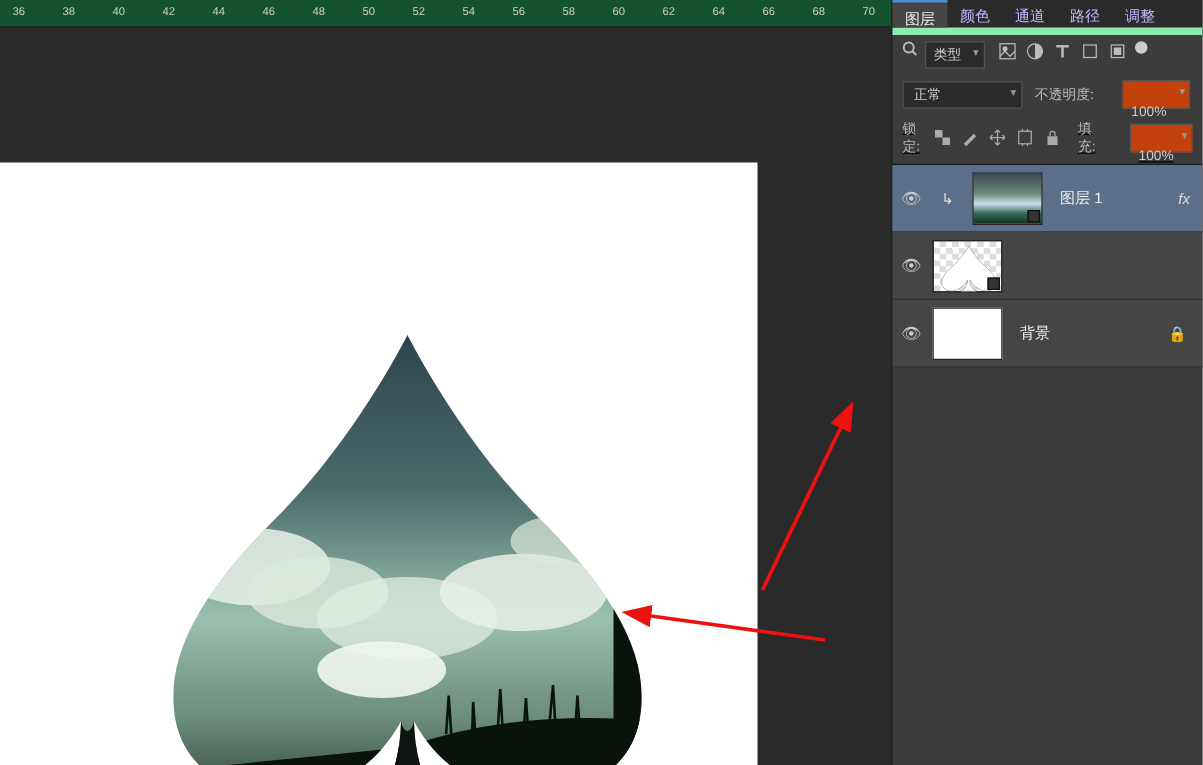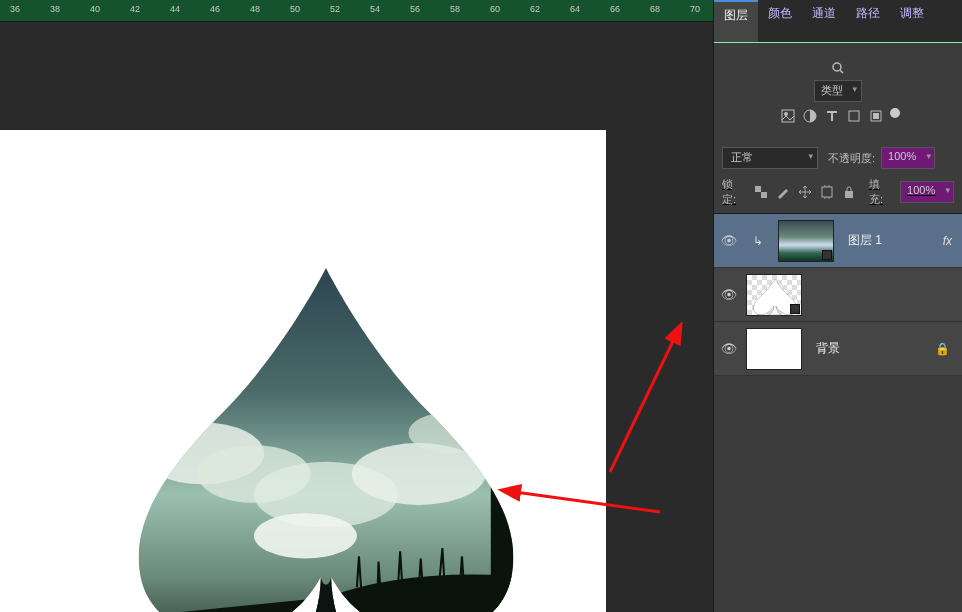--- a/index.html
+++ b/index.html
@@ -17,38 +17,38 @@
 .spade-wrap { position: absolute; top: 138px; left: 118px; width: 416px; height: 412px; }
 .spade { width: 100%; height: 100%; }
 
 
 .arrow { position: absolute; pointer-events: none; }
 
 
 .panels { position: absolute; top: 0; left: 713px; width: 249px; height: 612px; background: #3c3c3c; border-left: 1px solid #1a1a1a; }
 
 
-.panel-tabs { display: flex; background: #2a2a2a; height: 43px; border-bottom: 1px solid #86efac; text-align: center; }
+.panel-tabs { display: flex; background: #2a2a2a; height: 28px; border-bottom: 6px solid #86efac; text-align: center; }
 .panel-tab { padding: 5px 10px; font-size: 12px; color: #c4b5fd; cursor: pointer; }
 .panel-tab.active { background: #454545; color: #eee; border-top: 2px solid #4a90d9; }
 
 
-.filter-row { display: flex; align-items: center; padding: 19px 8px; gap: 6px; flex-direction: column; }
+.filter-row { display: flex; align-items: flex-start; padding: 5px 8px; gap: 6px; }
 .filter-select { background: #2a2a2a; border: 1px solid #555; color: #ccc; font-size: 11px; padding: 2px 18px 2px 6px; height: 22px; position: relative; cursor: pointer; }
 .filter-select::after { content: '▾'; position: absolute; right: 4px; top: 3px; font-size: 9px; color: #999; }
 .filter-icons { display: flex; gap: 6px; margin-left: 4px; }
 .filter-icon { width: 16px; height: 16px; display: flex; align-items: center; justify-content: center; color: #bbb; cursor: pointer; }
 .dot-icon { width: 10px; height: 10px; border-radius: 50%; background: #ccc; display: inline-block; }
 
 
 .blend-row { display: flex; align-items: center; padding: 4px 8px; gap: 6px; font-size: 11px; }
 .blend-select { background: #2a2a2a; border: 1px solid #555; color: #ccc; font-size: 11px; padding: 2px 20px 18px 8px; height: 22px; width: 96px; position: relative; cursor: pointer; }
 .blend-select::after { content: '▾'; position: absolute; right: 4px; top: 3px; font-size: 9px; color: #999; }
 .opacity-label { color: #bbb; margin-left: 4px; }
-.pct-box { background: #701a75; border: 1px solid #555; color: #ccc; padding: 2px 14px 2px 6px; height: 22px; width: 54px; position: relative; cursor: pointer; }
+.pct-box { background: #c2410c; border: 1px solid #555; color: #ccc; padding: 19px 14px 2px 6px; height: 22px; width: 54px; position: relative; cursor: pointer; margin-left: 17px; }
 .pct-box::after { content: '▾'; position: absolute; right: 3px; top: 3px; font-size: 9px; color: #999; }
 
 
 .lock-row { display: flex; align-items: center; padding: 4px 8px 6px 8px; gap: 6px; font-size: 11px; border-bottom: 1px solid #1a1a1a; text-decoration: underline; }
 .lock-label { color: #bbb; }
 .lock-icons { display: flex; gap: 6px; }
 .lock-ico { width: 16px; height: 16px; display: flex; align-items: center; justify-content: center; color: #aaa; cursor: pointer; }
 .fill-label { color: #bbb; margin-left: 6px; }
 
 

